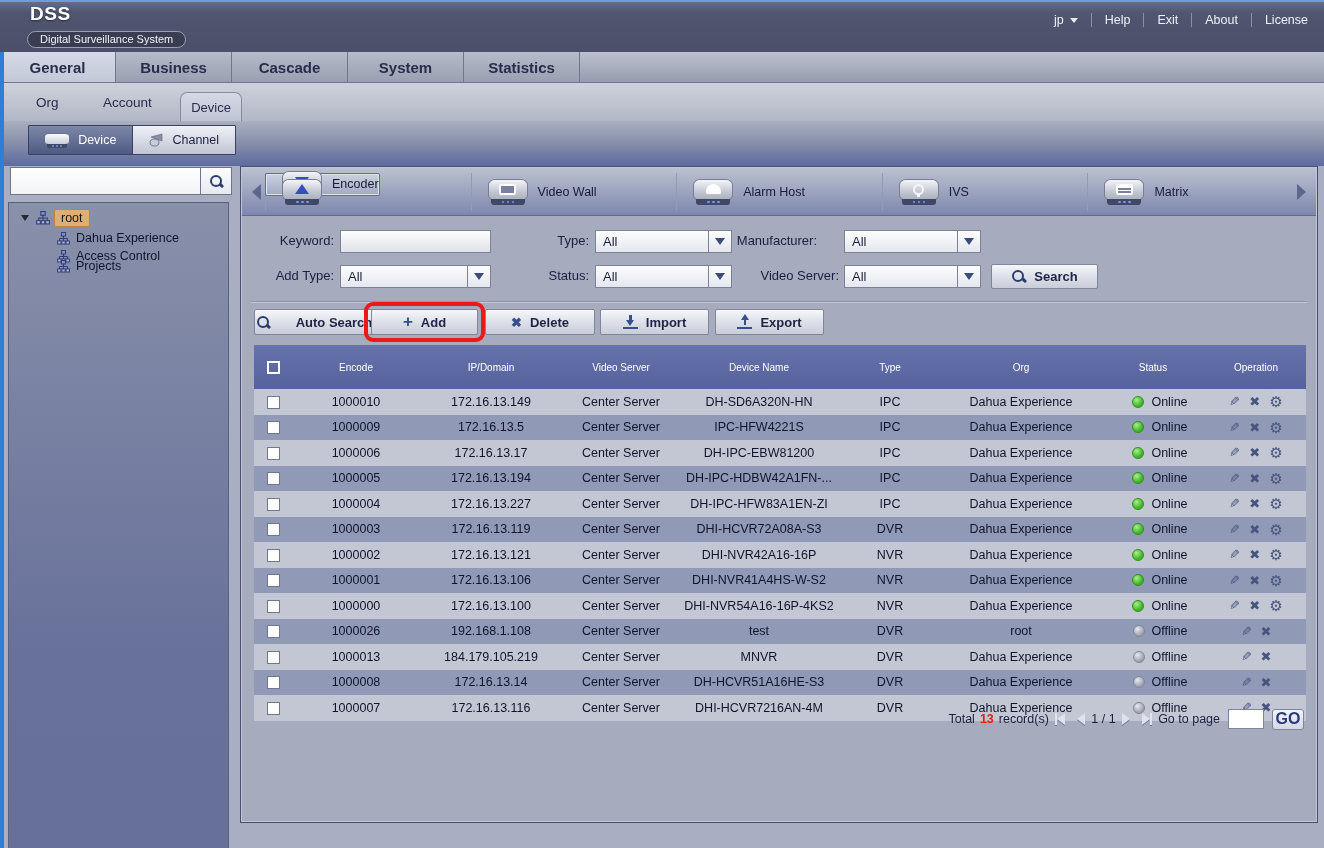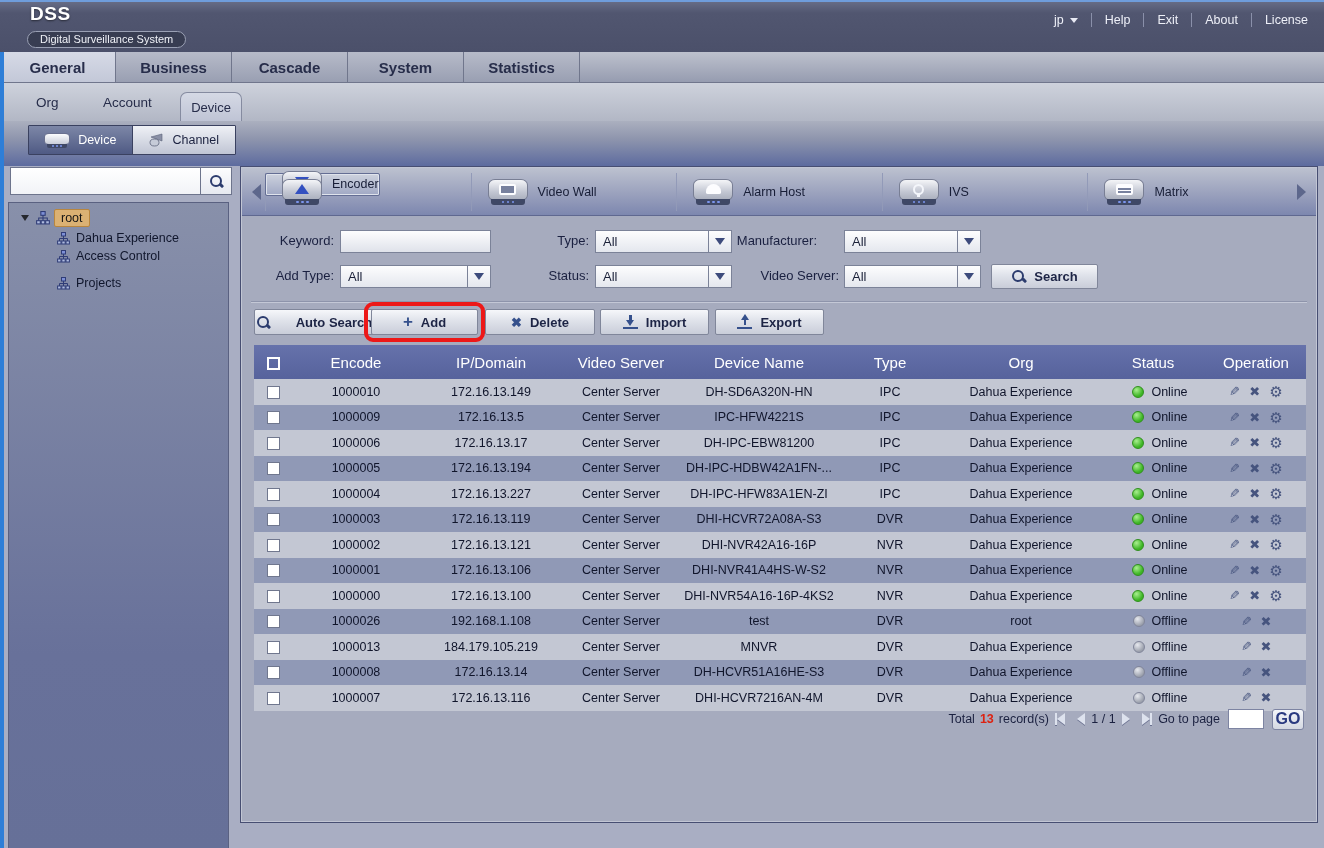--- a/index.html
+++ b/index.html
@@ -139,21 +139,21 @@
   .xicon { font-size:13px; color:#35508c; }
   .io { position:relative; width:15px; height:14px; }
   .io .tray { position:absolute; left:0; right:0; bottom:0; height:2.5px; background:#35508c; }
   .io .stem { position:absolute; left:6.5px; width:2.5px; height:5px; background:#35508c; }
   .io .head { position:absolute; left:3.5px; width:0; height:0; border-left:4.5px solid transparent; border-right:4.5px solid transparent; }
   .io.imp .stem { top:0; } .io.imp .head { top:4.5px; border-top:6px solid #35508c; }
   .io.exp .stem { top:5px; } .io.exp .head { top:-1px; border-bottom:6px solid #35508c; }
 
   
   .tbl { position:absolute; left:13px; top:178px; width:1052px; }
-  .thead { display:flex; height:34px; background:linear-gradient(#6672ab,#56629c); color:#fff; font-size:15px;
+  .thead { display:flex; height:44px; background:linear-gradient(#6672ab,#56629c); color:#fff; font-size:10px;
            align-items:center; }
   .trow { display:flex; height:25.5px; align-items:center; font-size:12.5px; color:#10152b; }
   .trow:nth-child(odd) { background:#c3c7d3; }
   .trow:nth-child(even) { background:#9099b6; }
   .cell { text-align:center; overflow:hidden; white-space:nowrap; }
   .c0{width:38px;} .c1{width:128px;} .c2{width:142px;} .c3{width:118px;} .c4{width:158px;}
   .c5{width:104px;} .c6{width:158px;} .c7{width:106px; display:flex; align-items:center; justify-content:center; padding-left:14px; gap:7px;}
   .c8{width:100px; display:flex; align-items:center; justify-content:center; gap:9px;}
   .cb { display:inline-block; width:13px; height:13px; background:#fff; border:1px solid #70778e; vertical-align:middle; }
   .cb.head { background:transparent; border:2px solid #fff; width:13px; height:13px; }
@@ -267,21 +267,21 @@
   <div class="tchild" style="top:45px;">
     <svg width="13" height="13" viewBox="0 0 13 13">
       <rect x="4.5" y="0.5" width="4" height="3.5" fill="#7d8fd6" stroke="#2f3c77"></rect>
       <path d="M6.5 4v2.5 M2.5 9V6.5h8V9 M6.5 6.5V9" stroke="#2f3c77" fill="none"></path>
       <rect x="0.6" y="9" width="3.4" height="3" fill="#aebadf" stroke="#2f3c77"></rect>
       <rect x="4.8" y="9" width="3.4" height="3" fill="#aebadf" stroke="#2f3c77"></rect>
       <rect x="9" y="9" width="3.4" height="3" fill="#aebadf" stroke="#2f3c77"></rect>
     </svg>
     <span>Access Control</span>
   </div>
-  <div class="tchild" style="top:72px;">
+  <div class="tchild" style="top:55px;">
     <svg width="13" height="13" viewBox="0 0 13 13">
       <rect x="4.5" y="0.5" width="4" height="3.5" fill="#7d8fd6" stroke="#2f3c77"></rect>
       <path d="M6.5 4v2.5 M2.5 9V6.5h8V9 M6.5 6.5V9" stroke="#2f3c77" fill="none"></path>
       <rect x="0.6" y="9" width="3.4" height="3" fill="#aebadf" stroke="#2f3c77"></rect>
       <rect x="4.8" y="9" width="3.4" height="3" fill="#aebadf" stroke="#2f3c77"></rect>
       <rect x="9" y="9" width="3.4" height="3" fill="#aebadf" stroke="#2f3c77"></rect>
     </svg>
     <span>Projects</span>
   </div>
 </div>

